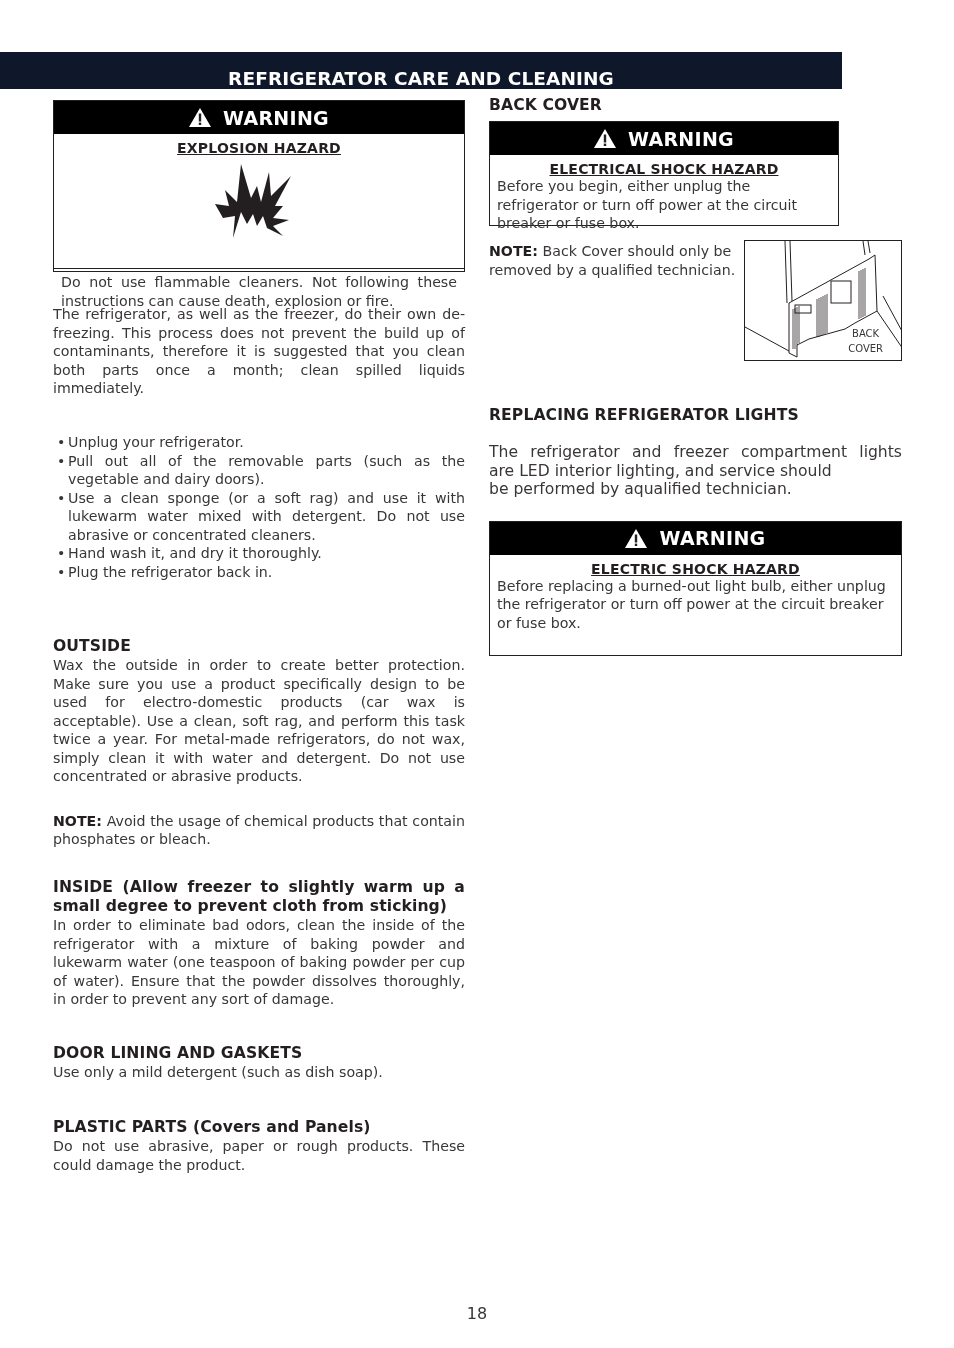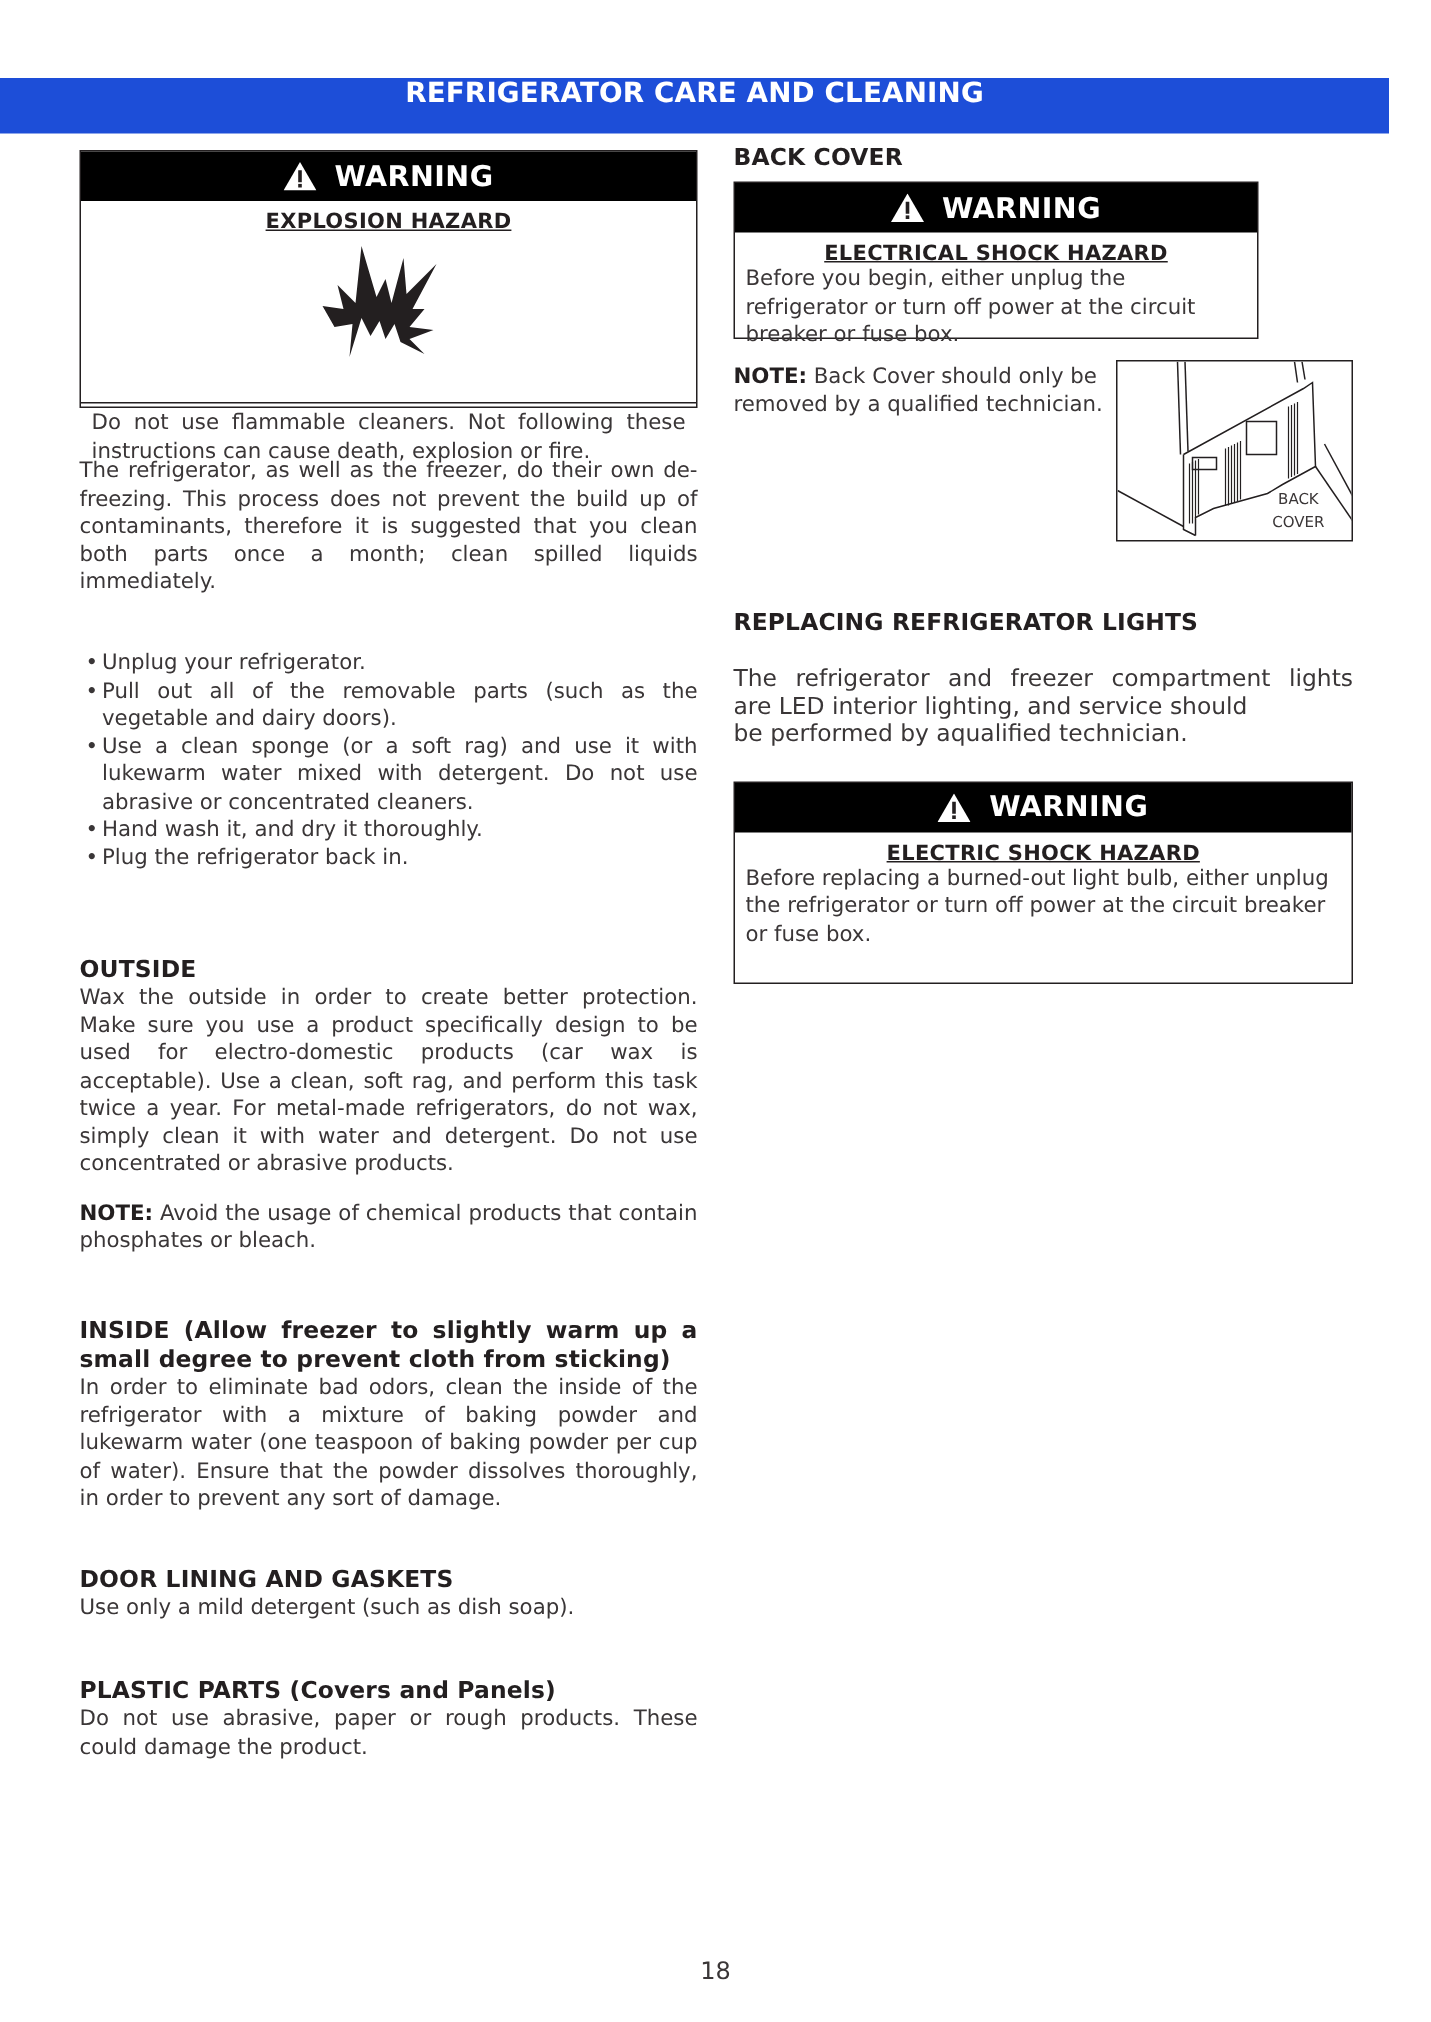--- a/index.html
+++ b/index.html
@@ -4,23 +4,23 @@
   <style>
     * { box-sizing: border-box; margin: 0; padding: 0; }
     html, body { width: 954px; height: 1348px; background: #ffffff; }
     body {
       position: relative;
       font-family: "DejaVu Sans", sans-serif;
       color: #231f20;
       overflow: hidden;
     }
     .page-banner {
-      position: absolute; left: 0; top: 52px; width: 926px; height: 37px;
-      background: #1d4ed8; color: #fff;
-      display: flex; align-items: flex-start; justify-content: center;
+      position: absolute; left: 0; top: 52px; width: 842px; height: 37px;
+      background: #0f172a; color: #fff;
+      display: flex; align-items: flex-end; justify-content: center;
       font-size: 18.5px; font-weight: bold; letter-spacing: 0.1px;
     }
     .col { position: absolute; }
     .col-left { left: 53px; top: 100px; width: 412px; }
     .col-right { left: 489px; top: 96px; width: 350px; }
 
     .warn-box { border: 1px solid #231f20; }
     .warn-head {
       background: #000000; color: #fff; height: 33px;
       display: flex; align-items: center; justify-content: center;
@@ -93,21 +93,21 @@
       <li>Pull out all of the removable parts (such as the vegetable and dairy doors).</li>
       <li>Use a clean sponge (or a soft rag) and use it with lukewarm water mixed with detergent. Do not use abrasive or concentrated cleaners.</li>
       <li>Hand wash it, and dry it thoroughly.</li>
       <li>Plug the refrigerator back in.</li>
     </ul>
   </div>
 
   <div style="position:absolute; top:537px; width:412px;">
     <h2>OUTSIDE</h2>
     <p class="justify">Wax the outside in order to create better protection. Make sure you use a product specifically design to be used for electro-domestic products (car wax is acceptable). Use a clean, soft rag, and perform this task twice a year. For metal-made refrigerators, do not wax, simply clean it with water and detergent. Do not use concentrated or abrasive products.</p>
-    <p class="justify" style="margin-top:14px;"><span class="note-label">NOTE:</span><span> Avoid the usage of chemical products that contain phosphates or bleach.</span></p>
+    <p class="justify" style="margin-top:26px;"><span class="note-label">NOTE:</span><span> Avoid the usage of chemical products that contain phosphates or bleach.</span></p>
   </div>
 
   <div style="position:absolute; top:778px; width:412px;">
     <h2 class="justify">INSIDE (Allow freezer to slightly warm up a small degree to prevent cloth from sticking)</h2>
     <p class="justify">In order to eliminate bad odors, clean the inside of the refrigerator with a mixture of baking powder and lukewarm water (one teaspoon of baking powder per cup of water). Ensure that the powder dissolves thoroughly, in order to prevent any sort of damage.</p>
   </div>
 
   <div style="position:absolute; top:944px; width:412px;">
     <h2>DOOR LINING AND GASKETS</h2>
     <p>Use only a mild detergent (such as dish soap).</p>

